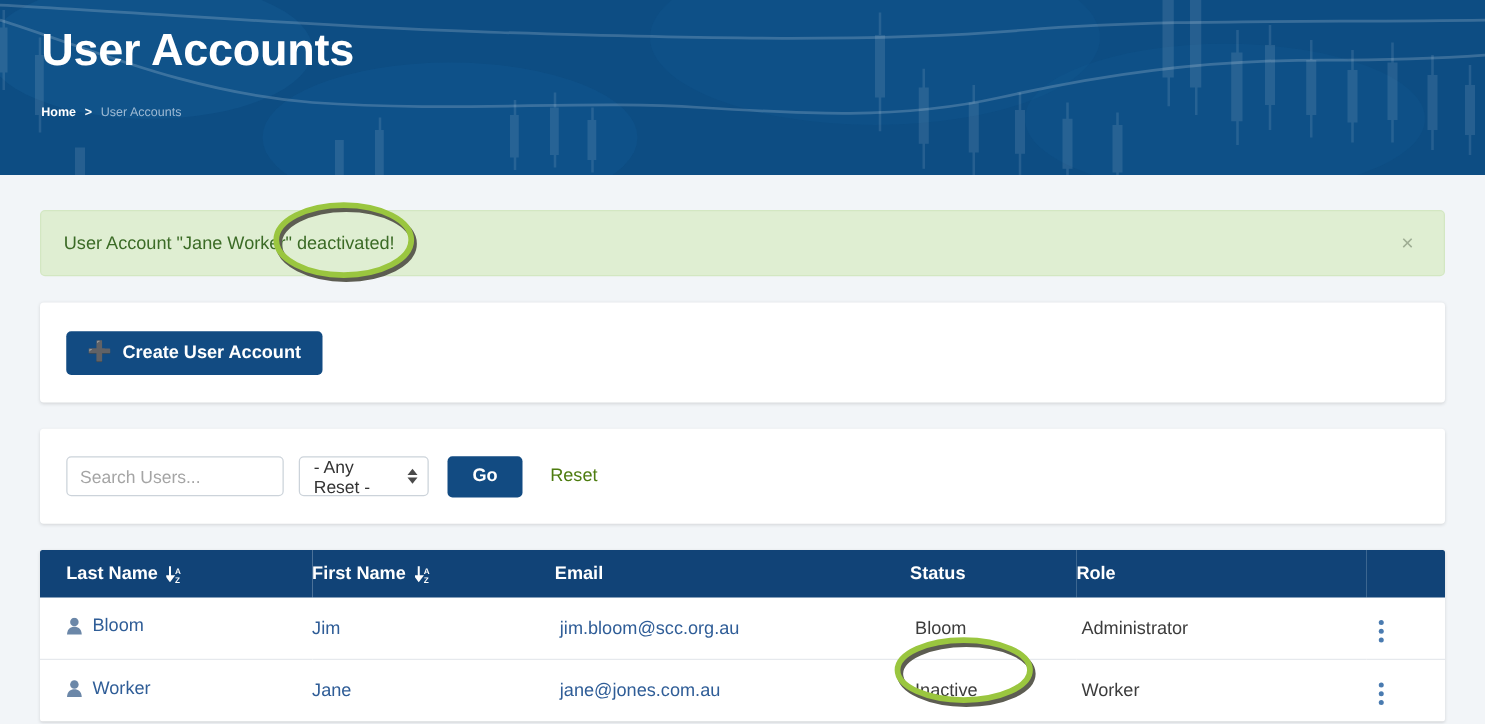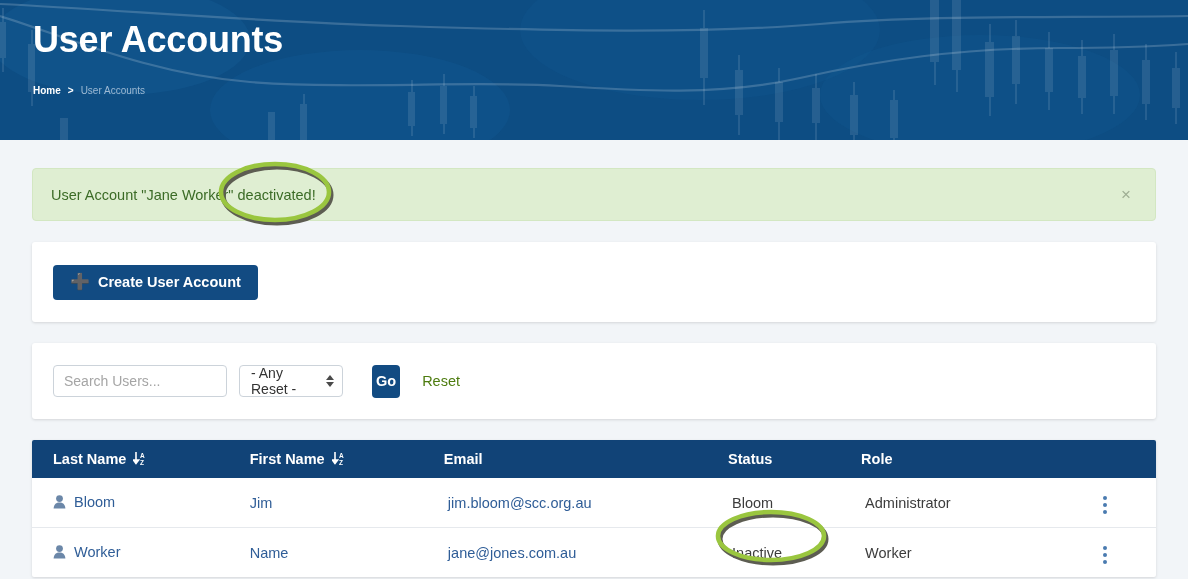--- a/index.html
+++ b/index.html
@@ -185,23 +185,23 @@
 
   .btn-go {
     background: #124b82;
     color: #fff;
     border: none;
     border-radius: 4px;
     font-size: 14.5px;
     font-weight: bold;
     font-family: "Liberation Sans", sans-serif;
     height: 33px;
-    padding: 0 4px;
-    cursor: pointer;
-    margin-left: 17px;
+    padding: 0 20px;
+    cursor: pointer;
+    margin-left: 3px;
   }
   .link-reset {
     color: #4d7c0f;
     font-size: 14.5px;
     text-decoration: none;
     cursor: pointer;
     margin-left: 10px;
   }
 
   
@@ -221,21 +221,21 @@
     background: #114377;
     color: #ffffff;
     font-weight: bold;
     text-align: left;
     height: 38px;
     padding: 0;
     white-space: nowrap;
   }
   .th-inner {
     display: inline-flex;
-    align-items: flex-start;
+    align-items: center;
     gap: 7px;
   }
   table.users tbody td {
     height: 41px;
     padding: 4px;
     color: #3c3c3c;
     border-bottom: 1px solid #e6e9ed;
     vertical-align: middle;
   }
   table.users tbody tr:last-child td { border-bottom: none; }
@@ -461,21 +461,21 @@
               <span class="user-icon">
                 <svg width="13" height="14" viewBox="0 0 13 14">
                   <circle cx="6.5" cy="3.6" r="3.4" fill="#6b87a8"></circle>
                   <path d="M0.6 13.6 C0.9 8.9 3.4 7.4 6.5 7.4 C9.6 7.4 12.1 8.9 12.4 13.6 Z" fill="#6b87a8"></path>
                 </svg>
               </span>
               <a class="link-cell">Worker</a>
             </span>
           </td>
           <td class="col-first">
-            <a class="link-cell">Name</a>
+            <a class="link-cell">Jane</a>
           </td>
           <td class="col-email">
             <a class="link-cell">jane@jones.com.au</a>
           </td>
           <td class="col-status">Inactive</td>
           <td class="col-role">Worker</td>
           <td class="col-menu">
             <span class="kebab">
                 <span></span>
                 <span></span>

